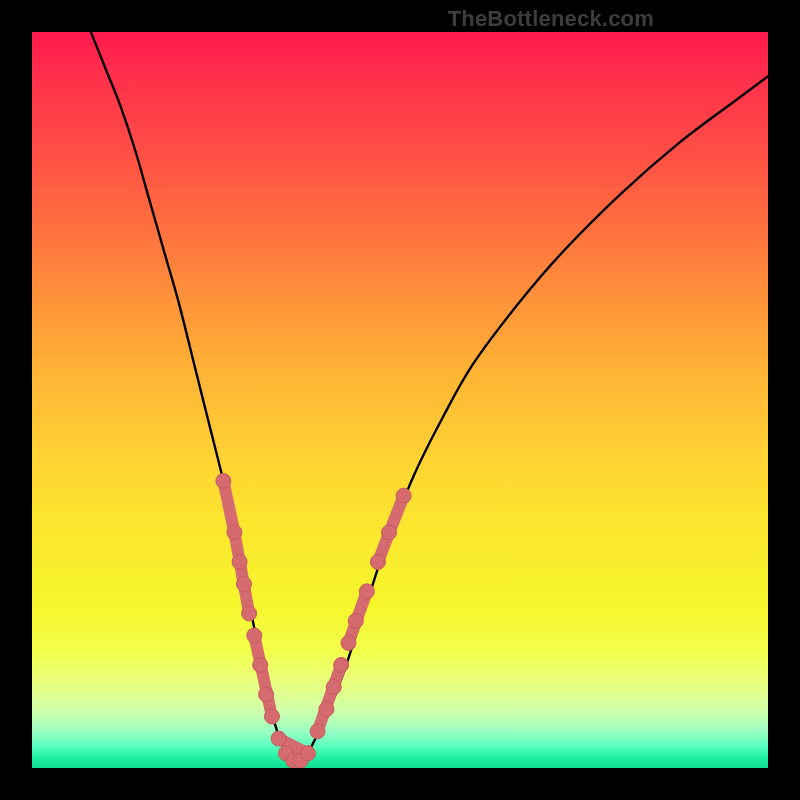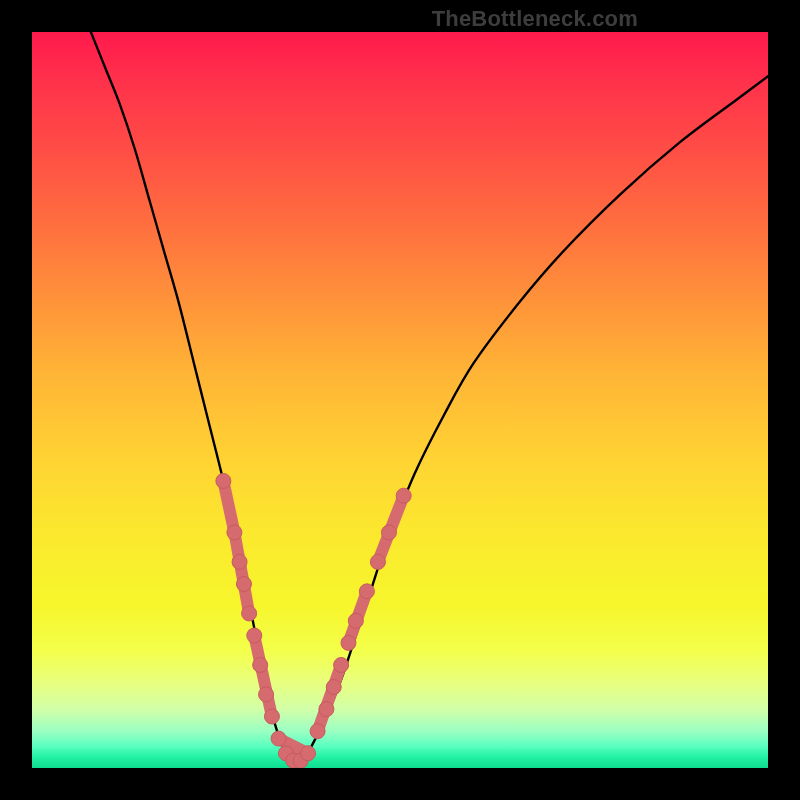--- a/index.html
+++ b/index.html
@@ -9,20 +9,21 @@
     height: 800px;
     overflow: hidden;
     background: #000;
     font-family: Arial, Helvetica, sans-serif;
   }
   .frame {
     position: absolute;
     left: 0; top: 0;
     width: 648px; height: 800px;
     background: #000;
+    padding-left: 16px;
   }
   .plot {
     position: absolute;
     left: 32px; top: 32px;
     width: 736px; height: 736px;
     overflow: hidden;
   }
   .gradient {
     position: absolute;
     left: 0; top: 0; width: 100%; height: 100%;

